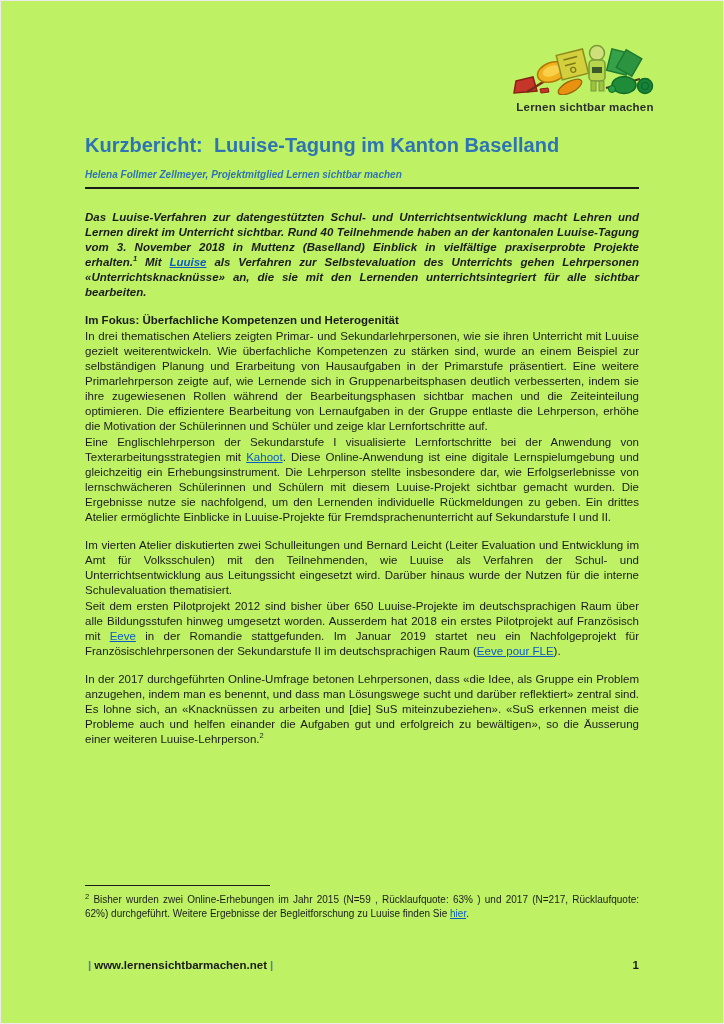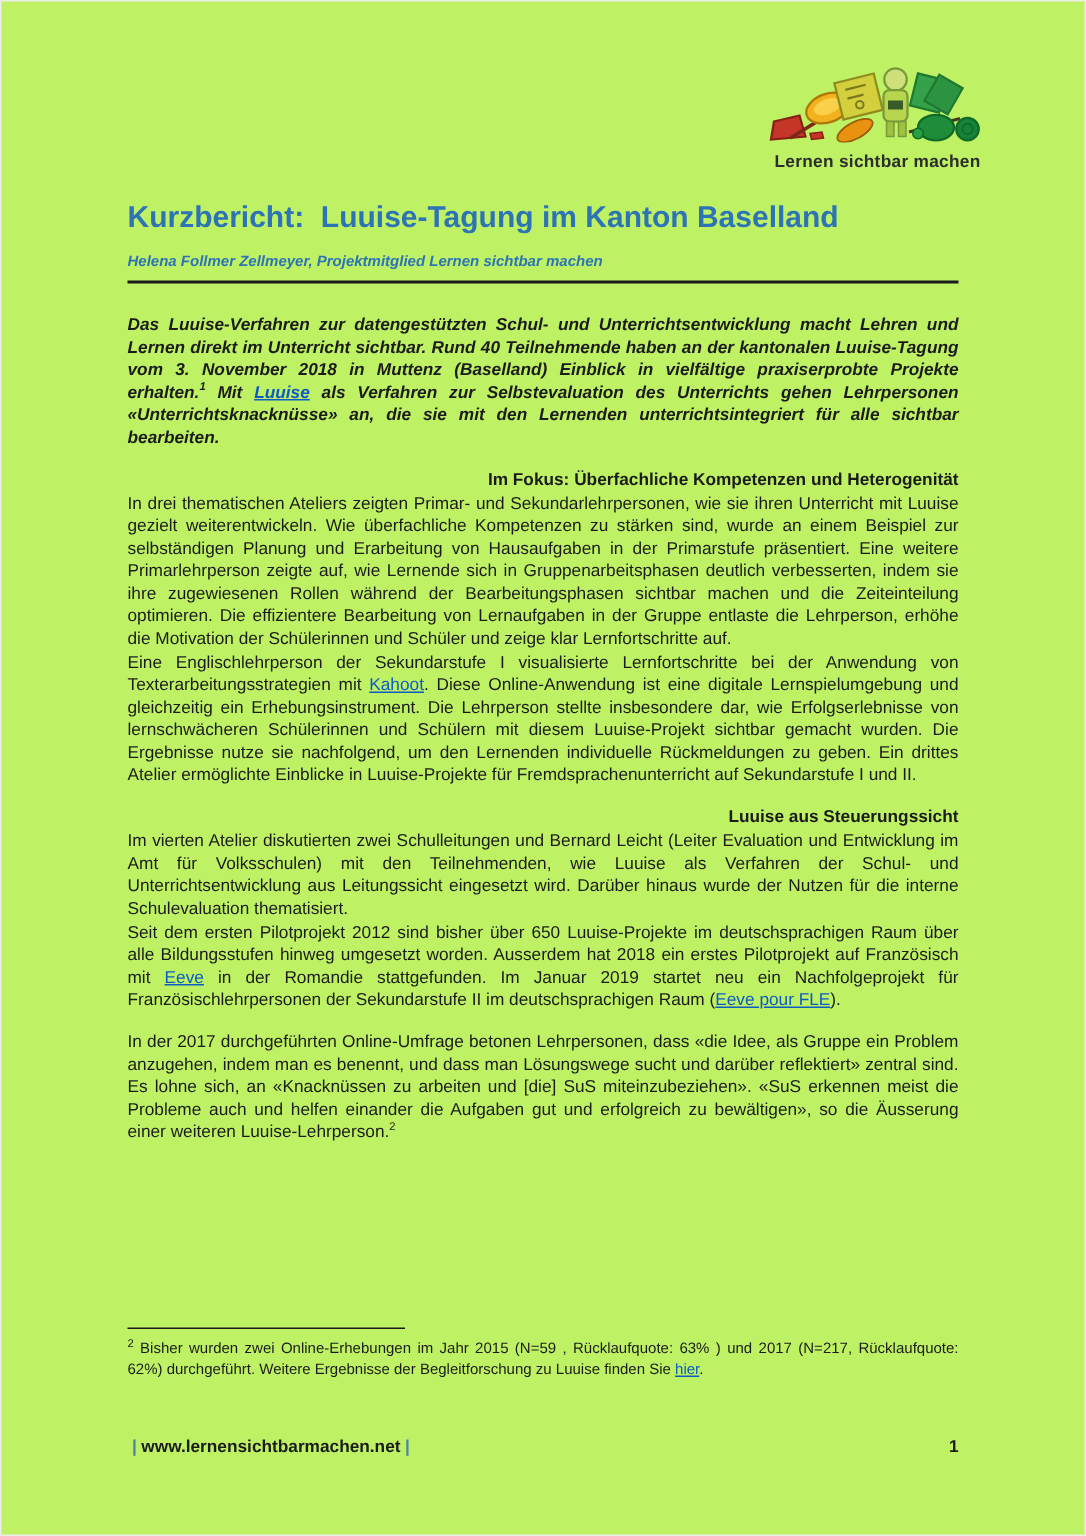--- a/index.html
+++ b/index.html
@@ -67,21 +67,21 @@
     margin: 21px 0 0 0;
     font-weight: bold;
     font-style: italic;
   }
   section { margin-top: 13px; }
   h2.sec-heading {
     margin: 0;
     font-size: 11.5px;
     line-height: 15px;
     font-weight: bold;
-    text-align: right;
+    text-align: left;
   }
   section p { margin: 1px 0 0 0; }
   a.doc-link {
     color: #0B5BC4;
     text-decoration: underline;
     cursor: pointer;
   }
   sup.fn-ref {
     font-size: 7.5px;
     line-height: 0;
@@ -183,21 +183,20 @@
 
     <p class="intro"><span>Das Luuise-Verfahren zur datengestützten Schul- und Unterrichtsentwicklung macht Lehren und Lernen direkt im Unterricht sichtbar. Rund 40 Teilnehmende haben an der kantonalen Luuise-Tagung vom 3. November 2018 in Muttenz (Baselland) Einblick in vielfältige praxiserprobte Projekte erhalten.</span><sup class="fn-ref">1</sup><span> Mit </span><a href="#" class="doc-link">Luuise</a><span> als Verfahren zur Selbstevaluation des Unterrichts gehen Lehrpersonen «Unterrichtsknacknüsse» an, die sie mit den Lernenden unterrichtsintegriert für alle sichtbar bearbeiten.</span></p>
 
     <section>
       <h2 class="sec-heading">Im Fokus: Überfachliche Kompetenzen und Heterogenität</h2>
       <p><span>In drei thematischen Ateliers zeigten Primar- und Sekundarlehrpersonen, wie sie ihren Unterricht mit Luuise gezielt weiterentwickeln. Wie überfachliche Kompetenzen zu stärken sind, wurde an einem Beispiel zur selbständigen Planung und Erarbeitung von Hausaufgaben in der Primarstufe präsentiert. Eine weitere Primarlehrperson zeigte auf, wie Lernende sich in Gruppenarbeitsphasen deutlich verbesserten, indem sie ihre zugewiesenen Rollen während der Bearbeitungsphasen sichtbar machen und die Zeiteinteilung optimieren. Die effizientere Bearbeitung von Lernaufgaben in der Gruppe entlaste die Lehrperson, erhöhe die Motivation der Schülerinnen und Schüler und zeige klar Lernfortschritte auf.</span></p>
       <p><span>Eine Englischlehrperson der Sekundarstufe I visualisierte Lernfortschritte bei der Anwendung von Texterarbeitungsstrategien mit </span><a href="#" class="doc-link">Kahoot</a><span>. Diese Online-Anwendung ist eine digitale Lernspielumgebung und gleichzeitig ein Erhebungsinstrument. Die Lehrperson stellte insbesondere dar, wie Erfolgserlebnisse von lernschwächeren Schülerinnen und Schülern mit diesem Luuise-Projekt sichtbar gemacht wurden. Die Ergebnisse nutze sie nachfolgend, um den Lernenden individuelle Rückmeldungen zu geben. Ein drittes Atelier ermöglichte Einblicke in Luuise-Projekte für Fremdsprachenunterricht auf Sekundarstufe I und II.</span></p>
     </section>
 
     <section>
-      <h2 class="sec-heading">Luuise aus Steuerungssicht</h2>
       <p><span>Im vierten Atelier diskutierten zwei Schulleitungen und Bernard Leicht (Leiter Evaluation und Entwicklung im Amt für Volksschulen) mit den Teilnehmenden, wie Luuise als Verfahren der Schul- und Unterrichtsentwicklung aus Leitungssicht eingesetzt wird. Darüber hinaus wurde der Nutzen für die interne Schulevaluation thematisiert.</span></p>
       <p><span>Seit dem ersten Pilotprojekt 2012 sind bisher über 650 Luuise-Projekte im deutschsprachigen Raum über alle Bildungsstufen hinweg umgesetzt worden. Ausserdem hat 2018 ein erstes Pilotprojekt auf Französisch mit </span><a href="#" class="doc-link">Eeve</a><span> in der Romandie stattgefunden. Im Januar 2019 startet neu ein Nachfolgeprojekt für Französischlehrpersonen der Sekundarstufe II im deutschsprachigen Raum (</span><a href="#" class="doc-link">Eeve pour FLE</a><span>).</span></p>
     </section>
 
     <section>
       <p><span>In der 2017 durchgeführten Online-Umfrage betonen Lehrpersonen, dass «die Idee, als Gruppe ein Problem anzugehen, indem man es benennt, und dass man Lösungswege sucht und darüber reflektiert» zentral sind. Es lohne sich, an «Knacknüssen zu arbeiten und [die] SuS miteinzubeziehen». «SuS erkennen meist die Probleme auch und helfen einander die Aufgaben gut und erfolgreich zu bewältigen», so die Äusserung einer weiteren Luuise-Lehrperson.</span><sup class="fn-ref">2</sup></p>
     </section>
   </div>
 
   <div class="footnotes">

